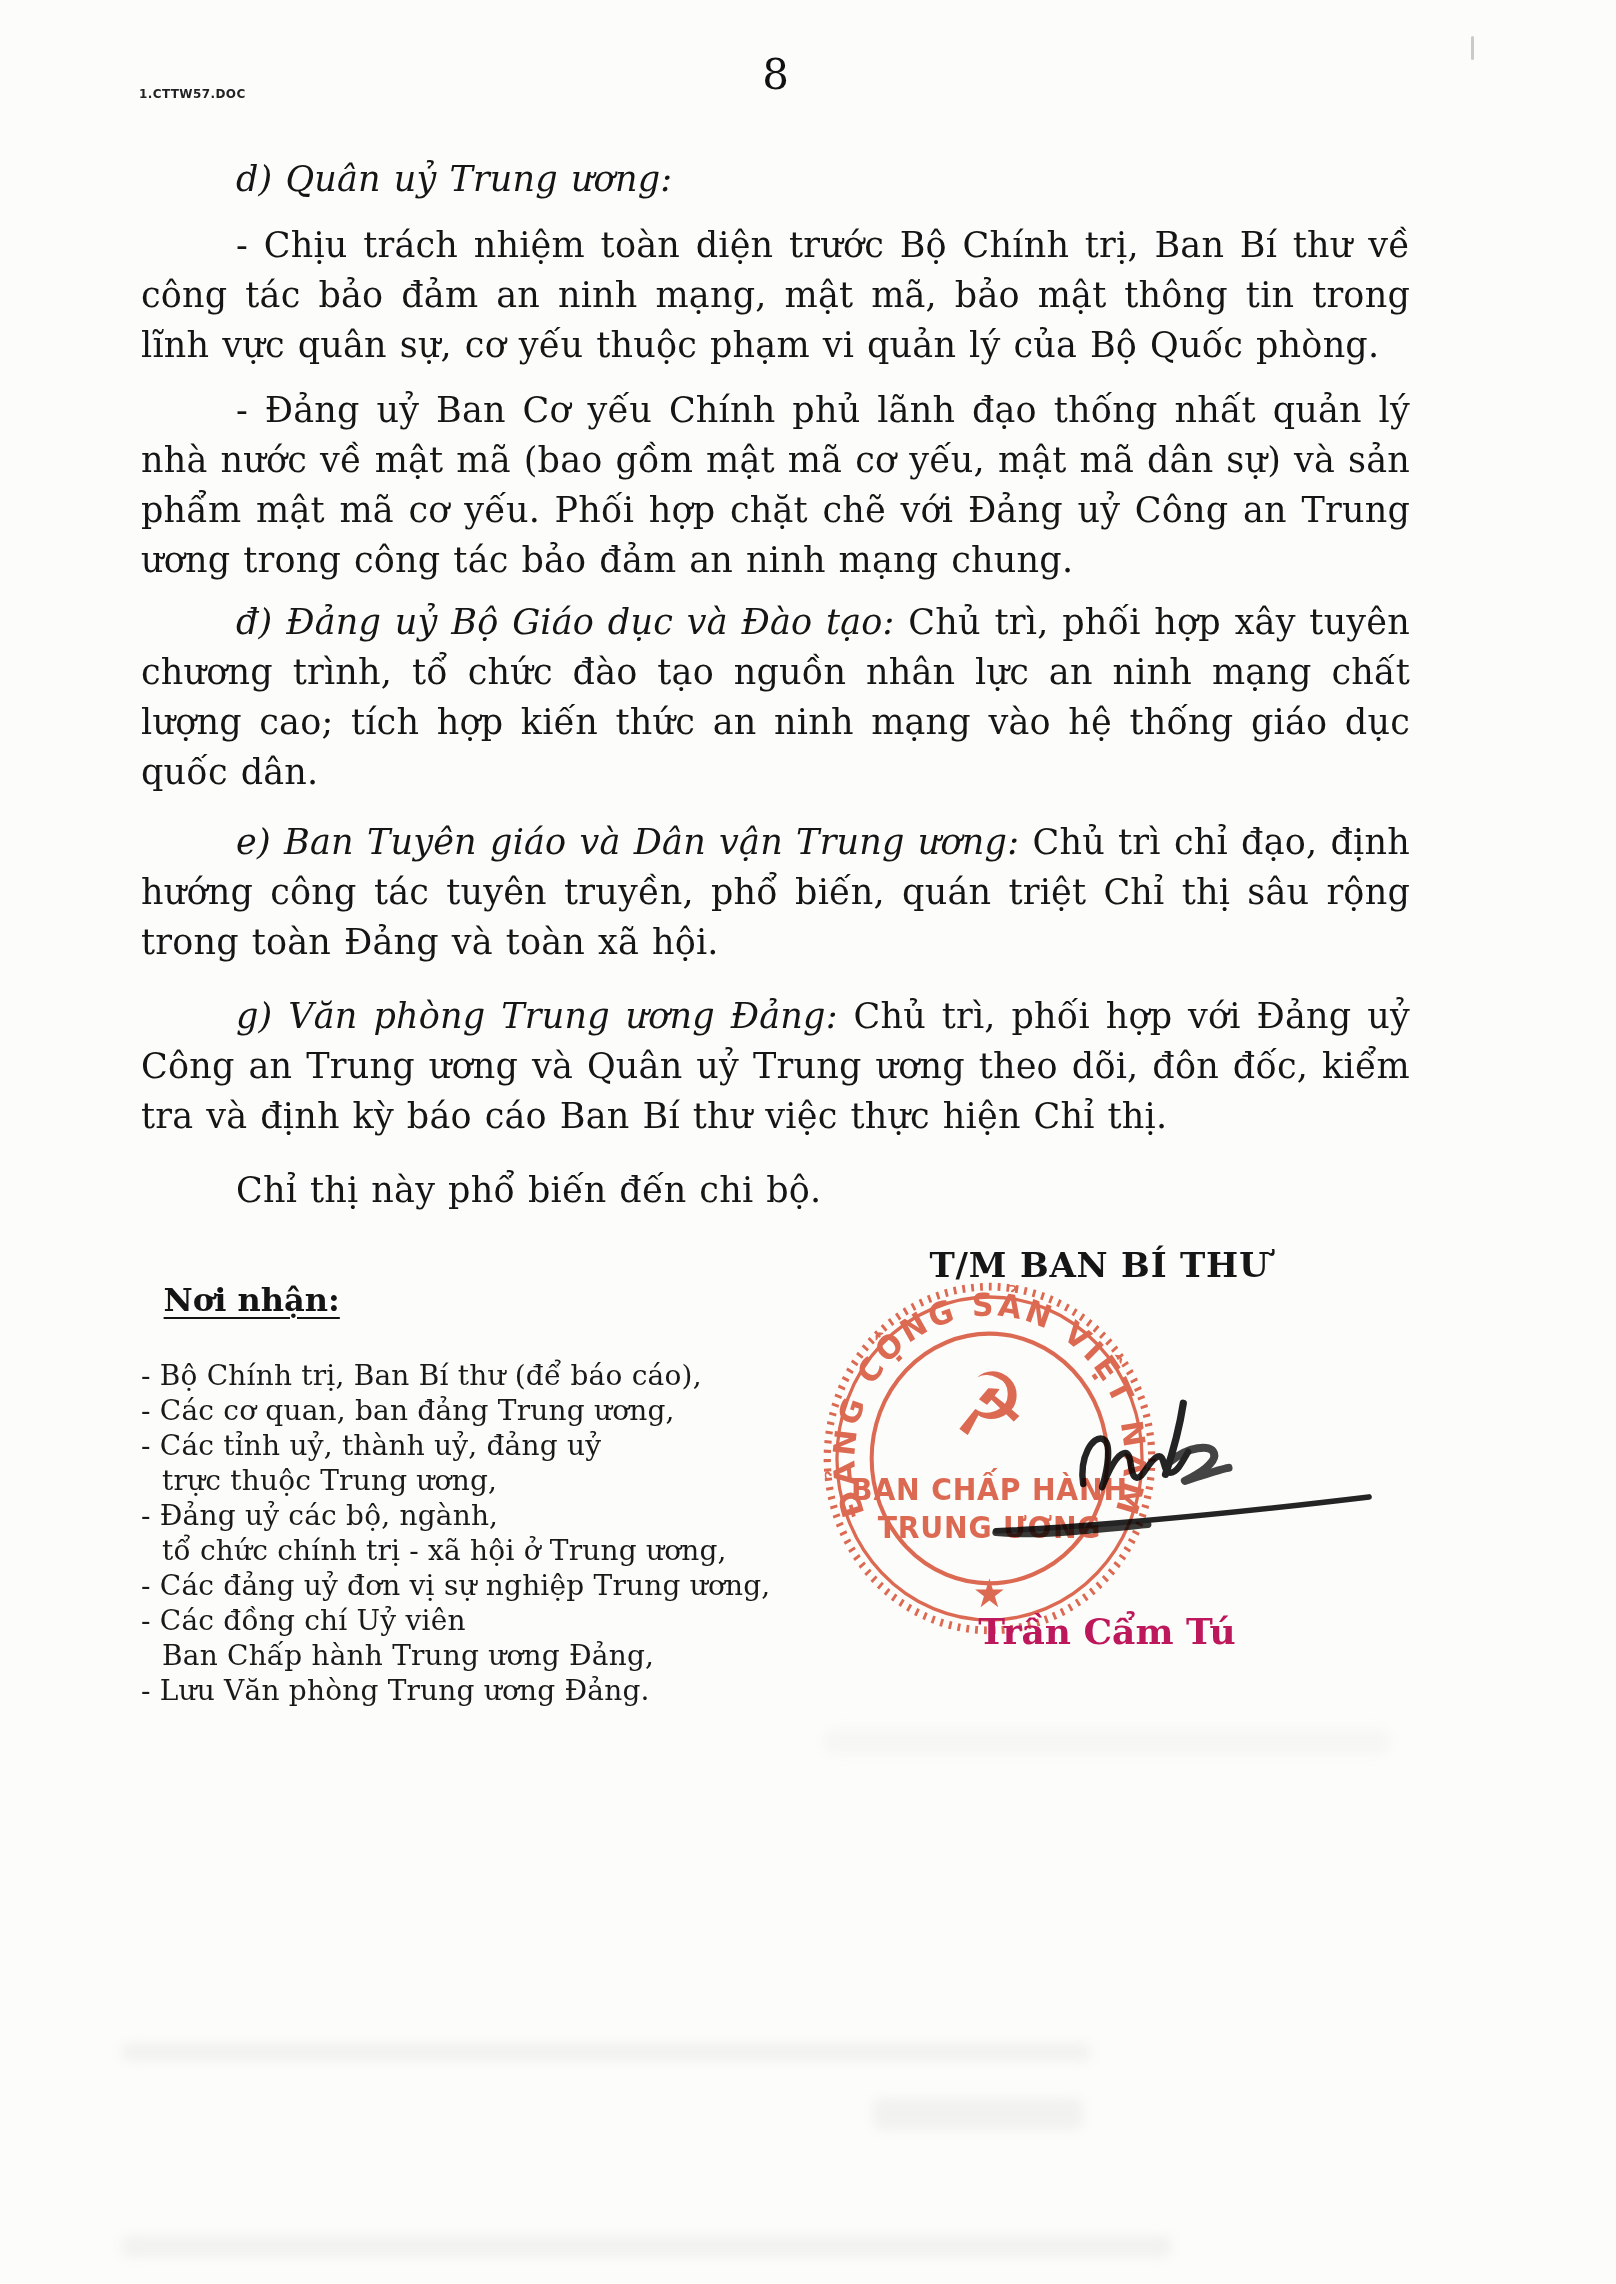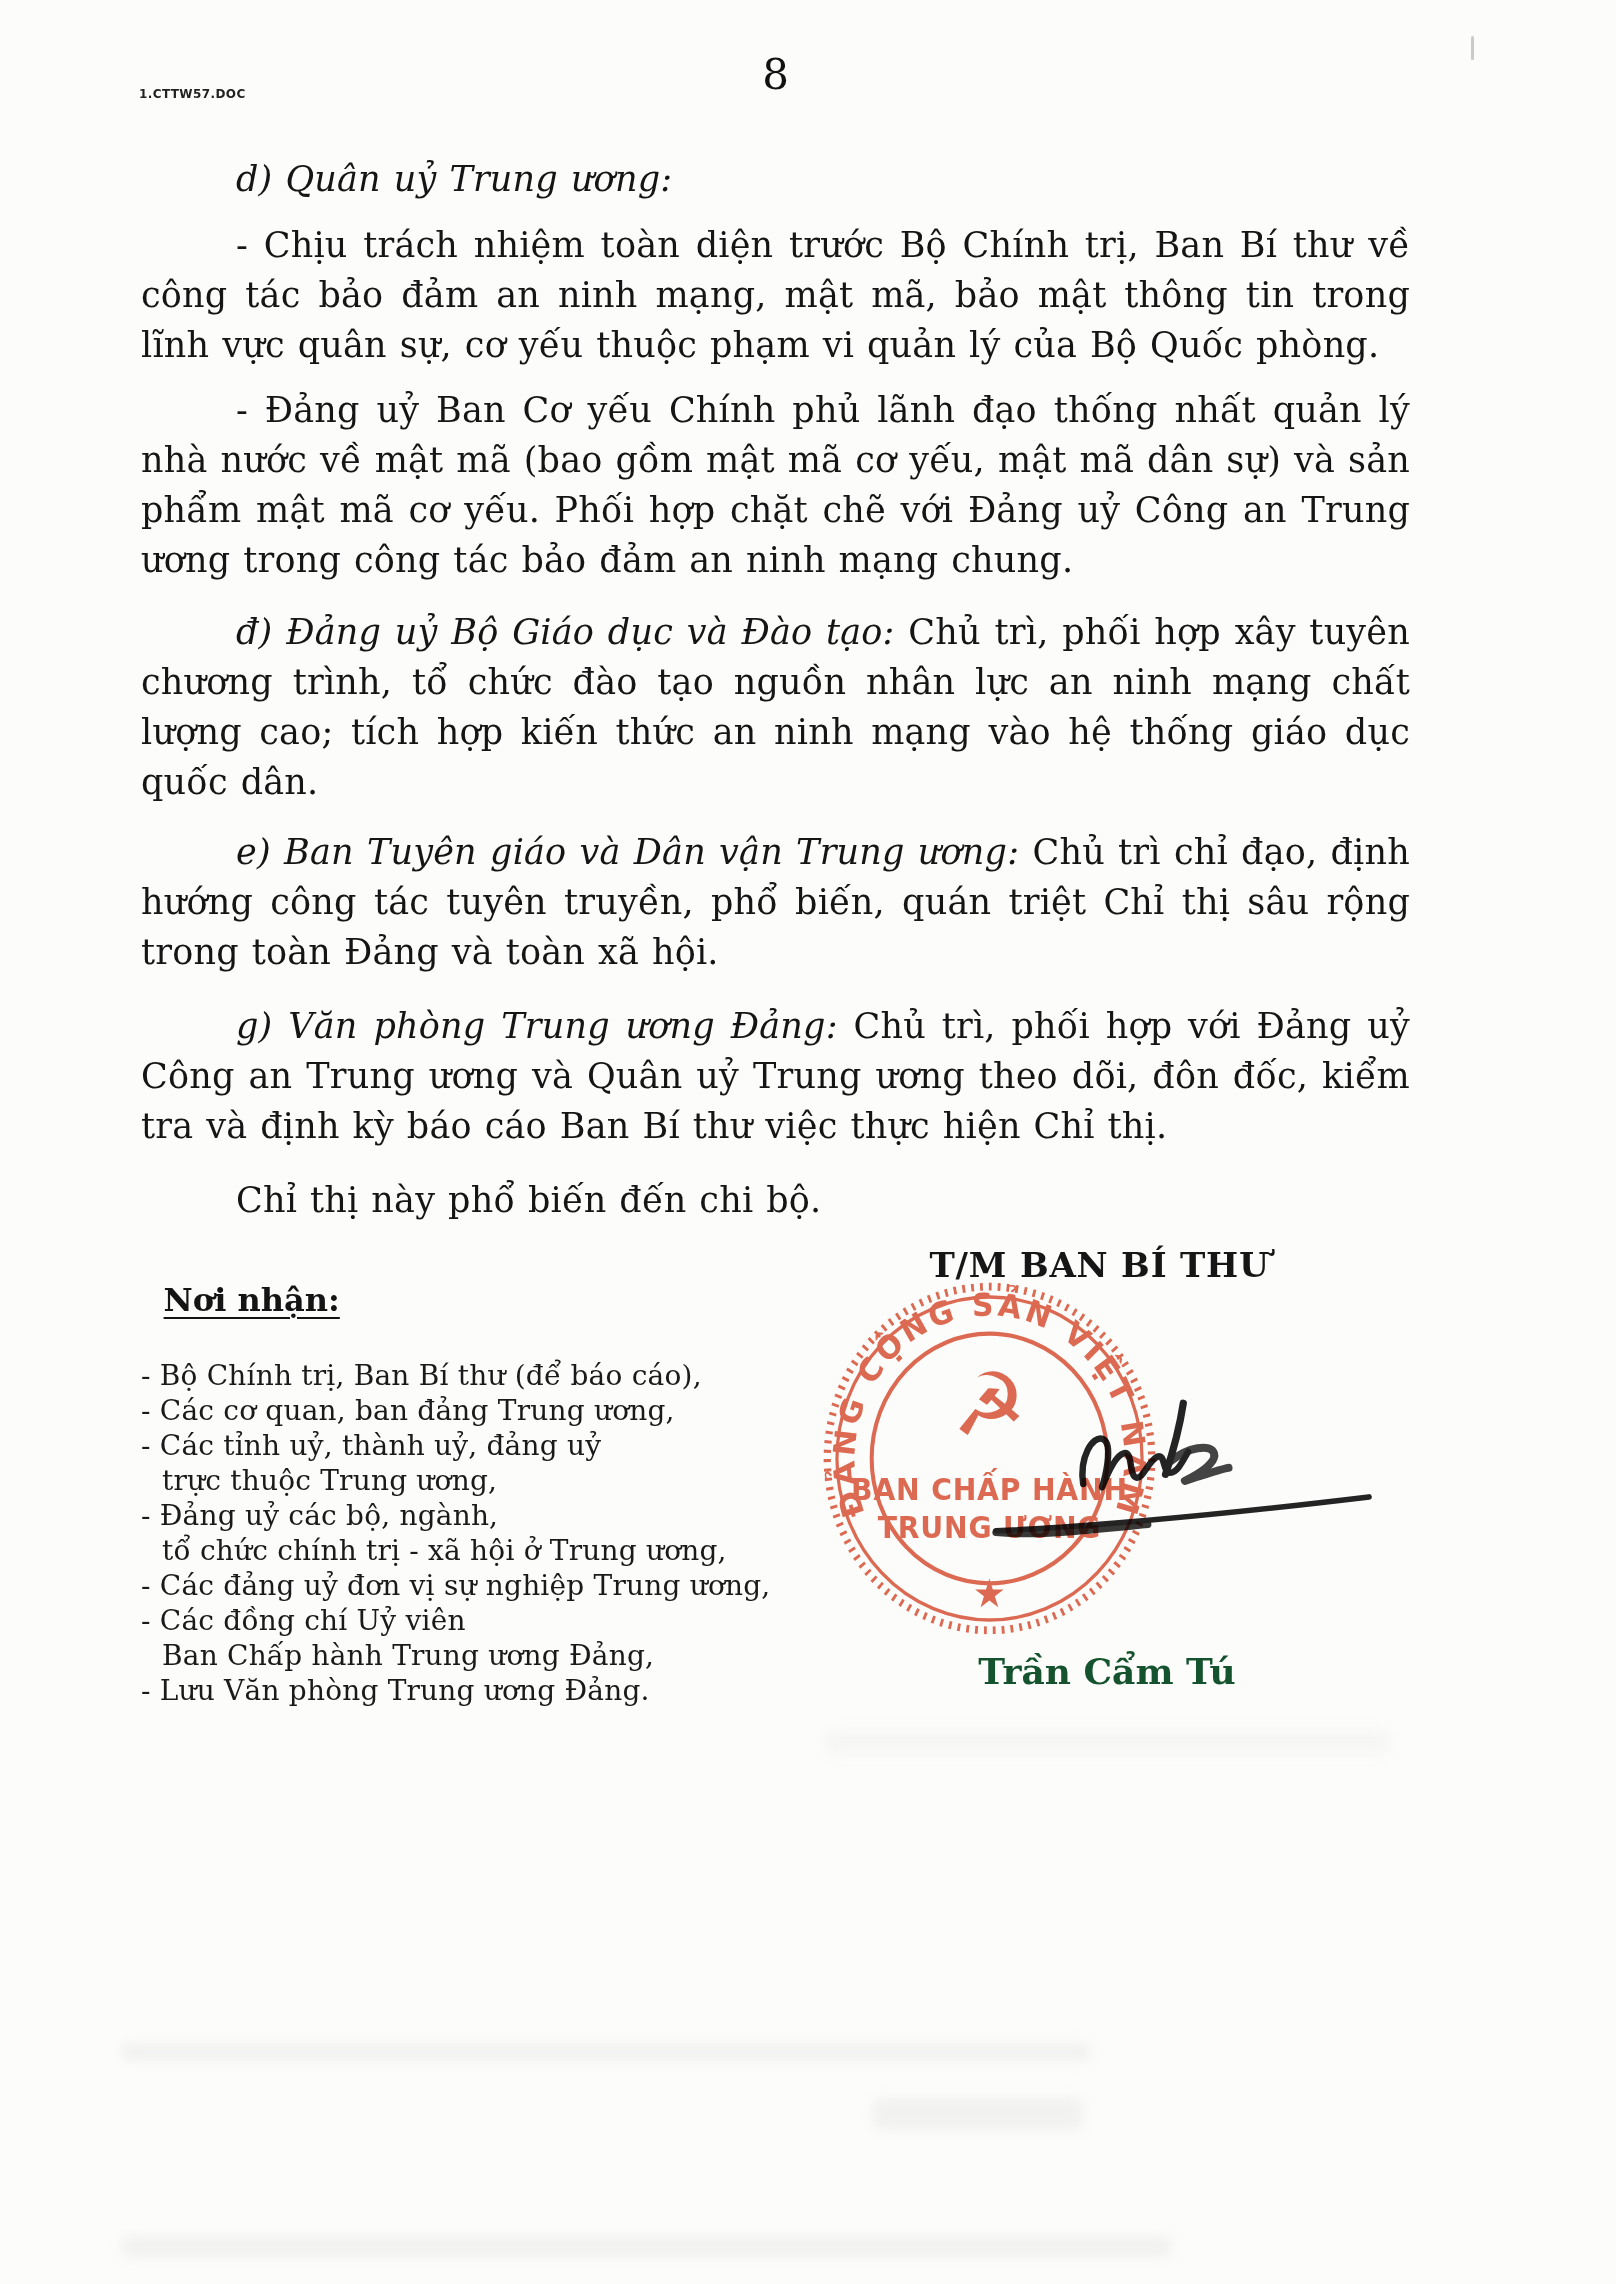--- a/index.html
+++ b/index.html
@@ -19,21 +19,21 @@
   }
   .body-text{
     position:absolute;left:141px;top:154px;width:1269px;z-index:1;
   }
   .body-text p{
     margin:0;font-size:35px;line-height:50px;text-align:justify;
     text-indent:95px;letter-spacing:0.2px;word-spacing:1.6px;color:#151515;
   }
   .body-text p.sp1{margin-bottom:16px;}
   .body-text p.sp2{margin-bottom:15.4px;}
-  .body-text p.sp3{margin-bottom:22px;}
+  .body-text p.sp3{margin-bottom:12px;}
   .body-text p.sp4{margin-bottom:19.4px;}
   .body-text p.sp5{margin-bottom:24px;}
   .body-text p.sp6{margin-bottom:24px;}
   .body-text .heading-italic{font-style:italic;text-align:left;}
   .body-text i{font-style:italic;}
   .recipients{
     position:absolute;left:141px;top:1281px;z-index:1;
   }
   .recipients .title{
     font-size:32px;font-weight:bold;color:#141414;
@@ -43,21 +43,21 @@
   .recipients .line{
     font-size:28px;line-height:35px;color:#1a1a1a;letter-spacing:0.2px;
   }
   .recipients .line.indent{padding-left:21px;}
   .tm-heading{
     position:absolute;left:873px;top:1245px;width:453px;z-index:1;
     text-align:center;font-size:34px;font-weight:bold;letter-spacing:0.8px;color:#161616;
   }
   .signer-name{
     position:absolute;left:889px;top:1610px;width:436px;z-index:7;
-    text-align:center;font-size:36px;font-weight:bold;color:#14532d;margin-top:40px;
+    text-align:center;font-size:36px;font-weight:bold;color:#be185d;
   }
   .seal-svg{
     position:absolute;left:820px;top:1279px;width:339px;height:359px;
     z-index:5;mix-blend-mode:multiply;opacity:.93;
   }
   .seal-stroke{fill:none;stroke:#dd5f46;}
   .seal-ring-text{
     font-family:"DejaVu Sans","Liberation Sans",sans-serif;
     font-size:37px;font-weight:bold;letter-spacing:4px;fill:#dd5f46;
   }

